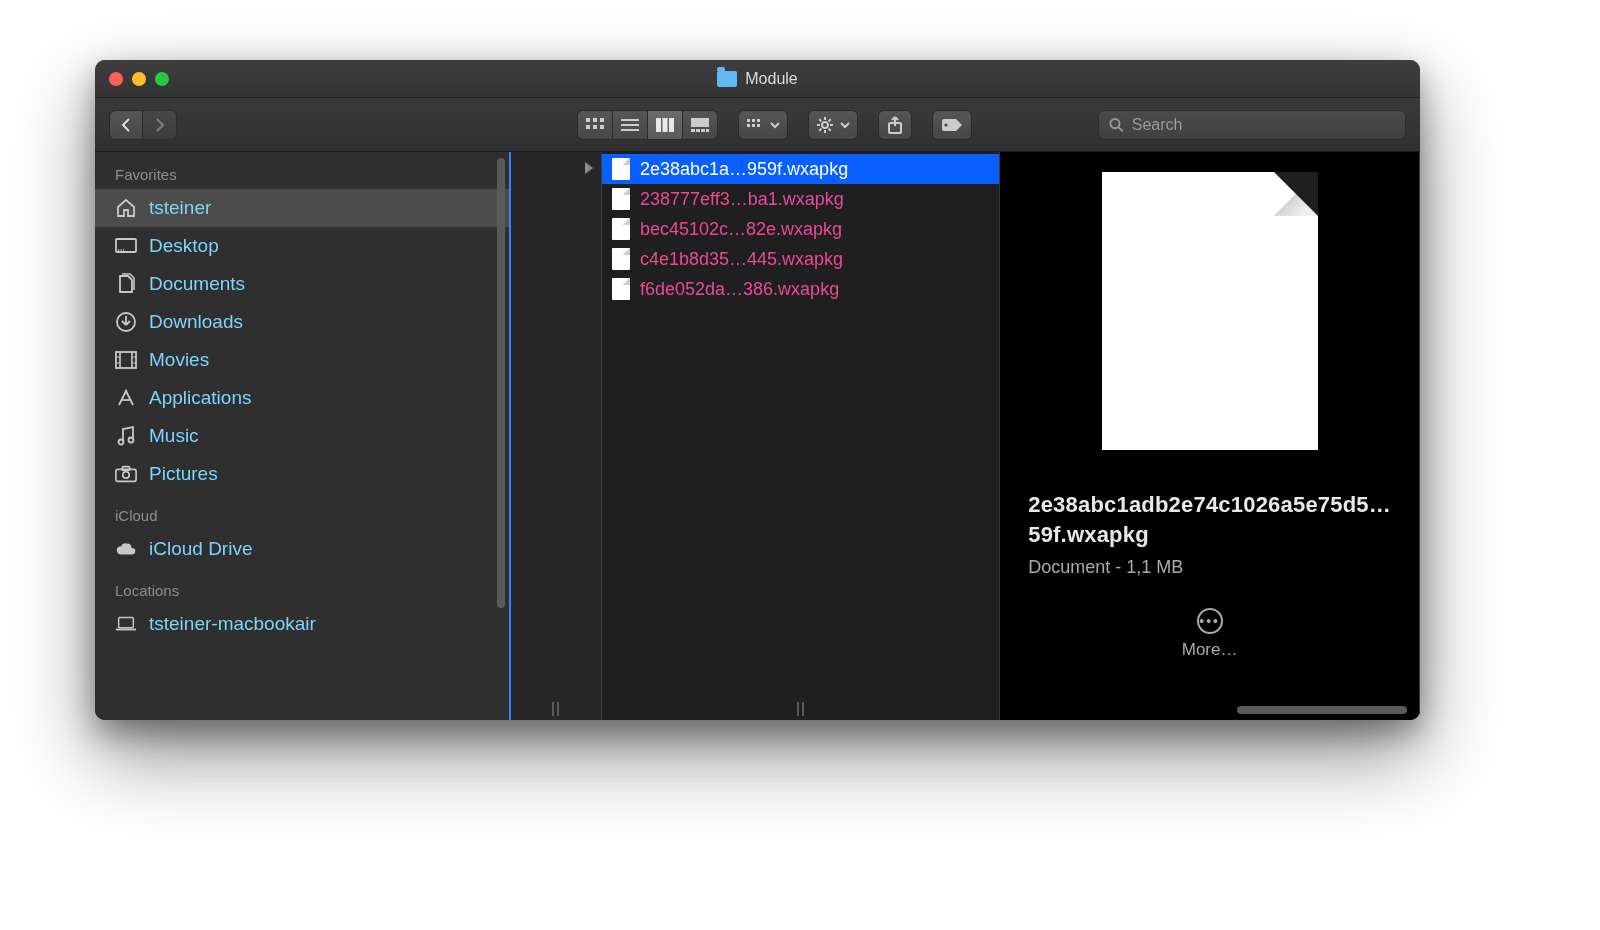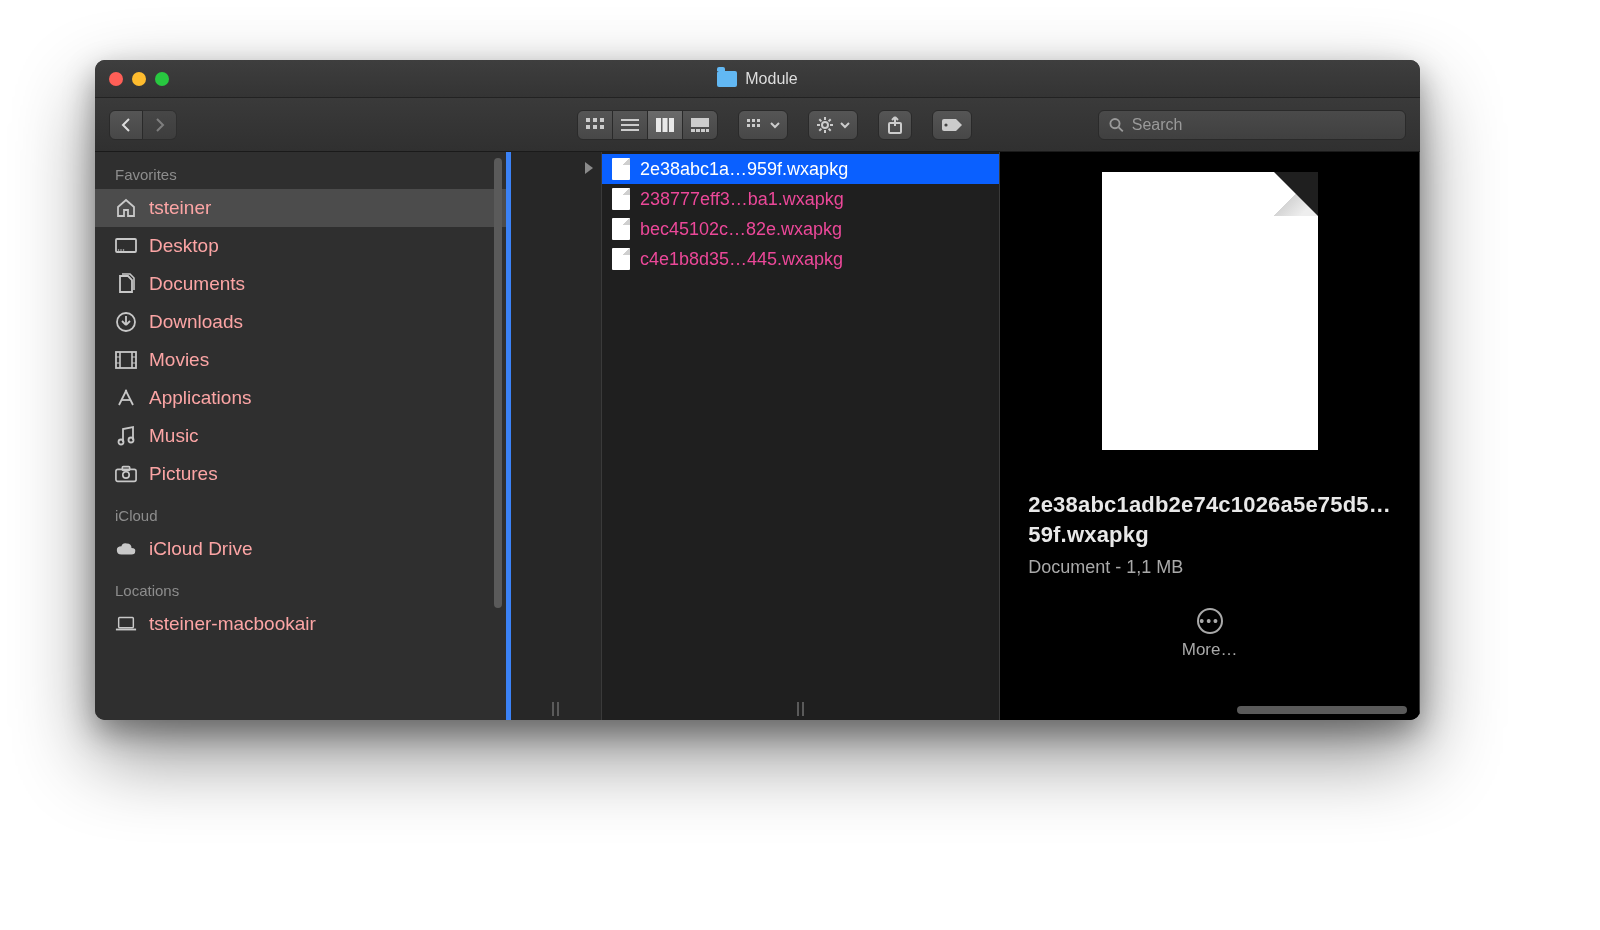--- a/index.html
+++ b/index.html
@@ -66,28 +66,28 @@
     display:flex; align-items:center; gap:8px; padding:0 10px;
     color:#9a9a9a; font-size:16px;
   }
   .searchbox input { background:transparent; border:none; outline:none; color:#ddd; font-size:16px; width:100%; }
   .searchbox input::placeholder { color:#9a9a9a; }
 
   
   .body { flex:1; display:flex; min-height:0; }
   .sidebar {
     width: 416px; background:#2f2f2f;
-    border-right:5px solid #3b82f6;
+    border-right:2px solid #3b82f6;
     color:#cfcfcf; position:relative;
     overflow:hidden;
   }
   .sb-section-title { color:#8d8d8d; font-size:15px; padding:14px 20px 6px; }
   .sb-item {
     display:flex; align-items:center; gap:12px;
-    padding:8px 20px; font-size:19px; color:#fca5a5;
+    padding:8px 20px; font-size:19px; color:#7dd3fc;
   }
   .sb-item.selected { background:#4c4c4c; }
   .sb-icon { width:22px; height:20px; display:flex; align-items:center; justify-content:center; color:#bbb; }
   .sb-scroll {
     position:absolute; right:4px; top:6px; width:8px; height:450px;
     background:#5a5a5a; border-radius:4px;
   }
 
   .columns { flex:1; display:flex; background:#1f1f1f; min-width:0; }
   .col {
@@ -417,20 +417,24 @@
               <span>238777eff3…ba1.wxapkg</span>
             </div>
             <div class="file-row">
               <span class="doc-icon"></span>
               <span>bec45102c…82e.wxapkg</span>
             </div>
             <div class="file-row">
               <span class="doc-icon"></span>
               <span>c4e1b8d35…445.wxapkg</span>
             </div>
+            <div class="file-row">
+              <span class="doc-icon"></span>
+              <span>f6de052da…386.wxapkg</span>
+            </div>
           </div>
         <div class="resize-handle">
             <span></span>
             <span></span>
           </div>
       </div>
 
       <div class="col preview">
         <div class="preview-inner">
           <div class="thumb"></div>

